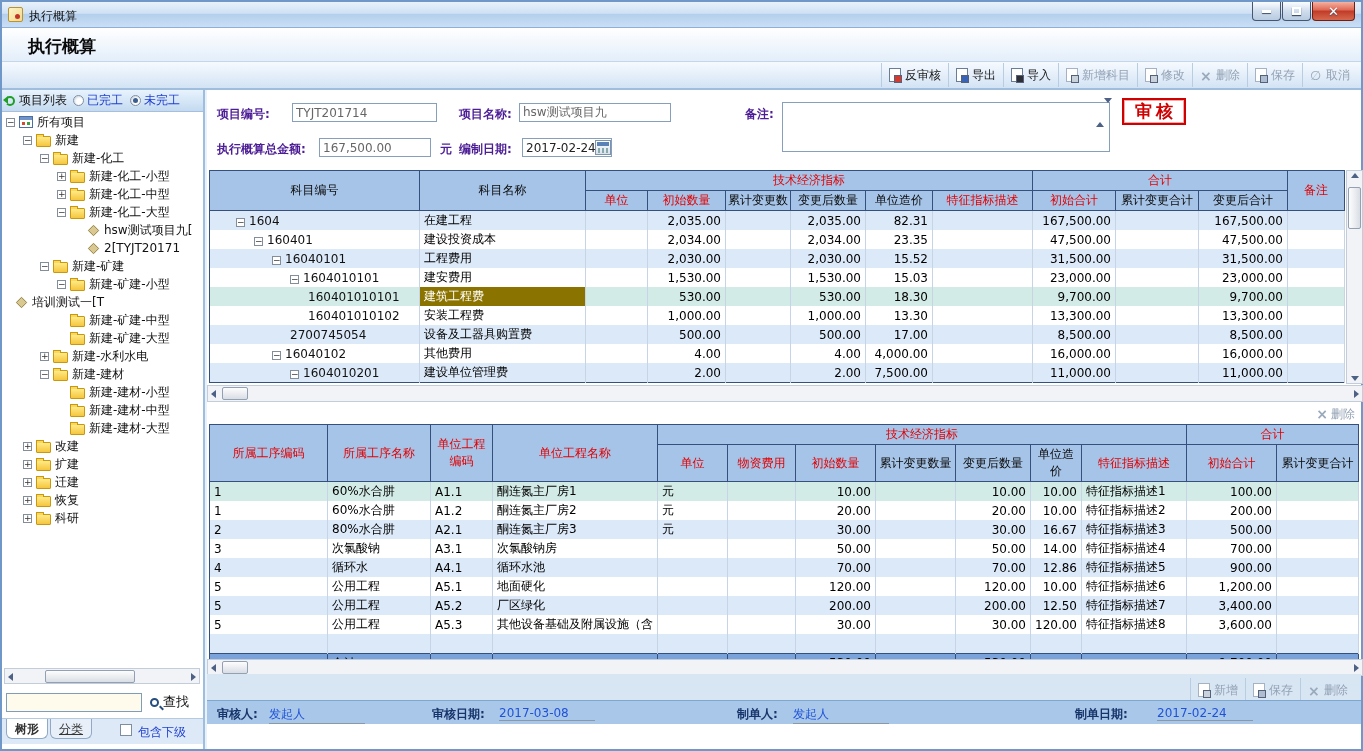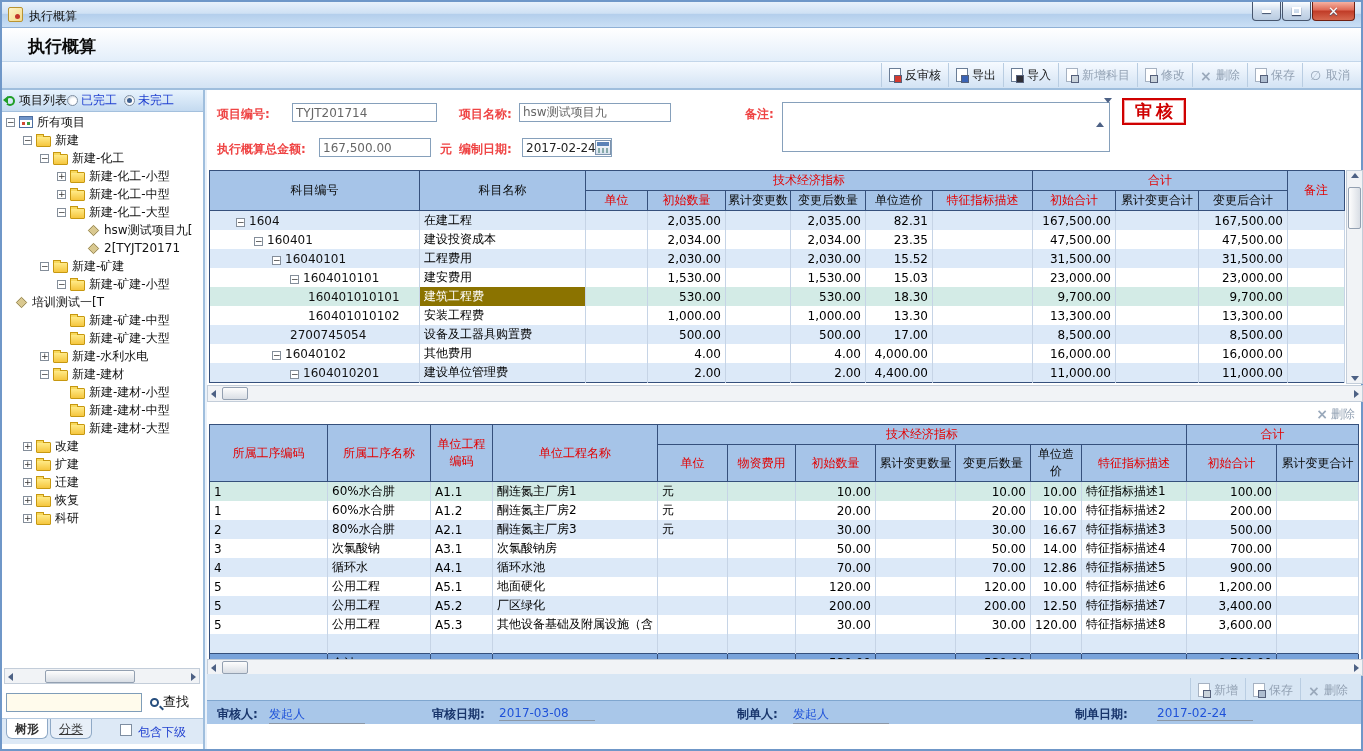--- a/index.html
+++ b/index.html
@@ -47,21 +47,21 @@
   .ico-cancel::after  { content:'∅'; position:static; border:none; width:auto; height:auto; font-size:13px; color:#9aa9bb; }
   .tbtn.dis .tico { border-color:#a6b2c2; }
 
   
   .sidebar { position:absolute; left:0; top:88px; width:203px; bottom:0; background:#fff; border-right:2px solid #9fbedd; }
   .sb-header { position:absolute; left:0; top:0; right:0; height:22px;
     background:linear-gradient(180deg,#e8f3fd,#c4daf0); border-bottom:1px solid #a4c0dd;
     display:flex; align-items:center; font-size:12px; padding-left:3px; }
   .refresh-icon { width:10px; height:10px; border:2px solid #1f9e26; border-radius:50%; border-left-color:transparent; margin-right:4px; position:relative; }
   .refresh-icon::after { content:''; position:absolute; left:-4px; top:-2px; border-top:4px solid transparent; border-bottom:4px solid transparent; border-right:5px solid #1f9e26; }
-  .sb-title { color:#111; }
+  .sb-title { color:#111; margin-right:6px; }
   .radio-wrap { display:flex; align-items:center; margin-right:7px; cursor:pointer; }
   .radio { width:11px; height:11px; border-radius:50%; background:#fff; border:1px solid #7e8ea1; box-shadow:inset 1px 1px 2px #cfd8e2; position:relative; margin-right:3px; }
   .radio.checked::after { content:''; position:absolute; left:2px; top:2px; width:5px; height:5px; border-radius:50%; background:#3c5e8e; }
   .radio-label { color:#1f3fd0; font-size:12px; }
 
   #tree { position:absolute; left:0; top:23px; right:0; height:552px; overflow:hidden; }
   .tree-item { display:flex; align-items:center; height:18px; font-size:12px; color:#111; white-space:nowrap; cursor:default; }
   .expander { width:9px; height:9px; border:1px solid #848e9a; background:#fff; font-size:9px; line-height:7px; text-align:center; color:#333; margin-right:4px; flex:0 0 auto; }
   .exp-spacer { width:13px; flex:0 0 auto; }
   .ico-folder { width:15px; height:11px; background:linear-gradient(#ffea87,#f5c63e); border:1px solid #c79810; border-radius:1px; position:relative; margin:2px 4px 0 0; flex:0 0 auto; }
@@ -80,21 +80,21 @@
   .sb-bottom { position:absolute; left:0; top:628px; right:0; height:26px; background:#dde9f6; border-top:1px solid #b5c9df; }
   .stab { position:absolute; top:0; height:20px; padding:2px 8px; font-size:12px; color:#333;
     border:1px solid #8fa9c6; border-top:none; border-radius:0 0 6px 6px; background:#e8eff8; }
   .stab.active { background:#fff; font-weight:bold; }
   .checkbox { position:absolute; left:118px; top:5px; width:12px; height:12px; background:#fff; border:1px solid #7e8ea1; }
   .include-label { position:absolute; left:136px; top:5px; font-size:12px; color:#1f3fd0; }
 
   
   .content { position:absolute; left:205px; top:88px; right:0; bottom:0; background:#fff; }
   .form-area { position:absolute; left:0; top:0; right:0; height:80px; background:#fff; }
-  .flabel { position:absolute; font-size:12px; font-weight:bold; color:#ef4444; }
+  .flabel { position:absolute; font-size:12px; font-weight:bold; color:#4c1d95; }
   .finput { position:absolute; height:19px; border:1px solid #86a0bb; background:#fff; font-size:12px; color:#666; padding:0 3px; }
   .lbl-pno   { left:10px;  top:16px; }  .inp-pno   { left:85px;  top:13px; width:145px; }
   .lbl-pname { left:252px; top:16px; }  .inp-pname { left:312px; top:13px; width:152px; }
   .lbl-remark{ left:538px; top:16px; }
   .ta-remark { position:absolute; left:575px; top:12px; width:328px; height:50px; border:1px solid #86a0bb; resize:none; background:#fff; }
   .ta-sb { position:absolute; left:889px; top:13px; width:13px; height:48px; }
   .ta-sb .tri-up { margin:2px auto 0; } .ta-sb .tri-down { margin:36px auto 0; }
   .lbl-amt   { left:10px;  top:51px; }  .inp-amt   { left:112px; top:48px; width:112px; }
   .unit-yuan { left:233px; top:51px; font-weight:bold; }
   .lbl-cdate { left:252px; top:51px; }  .inp-cdate { left:315px; top:48px; width:90px; color:#222; }
@@ -537,21 +537,21 @@
               <td class="r">16,000.00</td>
               <td class="l"></td>
             </tr>
             <tr class="odd">
               <td class="code" style="padding-left: 80px;"><span class="gexp">−</span><span>1604010201</span></td>
               <td class="name">建设单位管理费</td>
               <td class="l"></td>
               <td class="r">2.00</td>
               <td class="r"></td>
               <td class="r">2.00</td>
-              <td class="r">4,400.00</td>
+              <td class="r">7,500.00</td>
               <td class="l"></td>
               <td class="r">11,000.00</td>
               <td class="r"></td>
               <td class="r">11,000.00</td>
               <td class="l"></td>
             </tr>
           </tbody>
         </table>
       </div>
     <div class="vscroll" style="left:1139px;top:80px;height:214px;">

